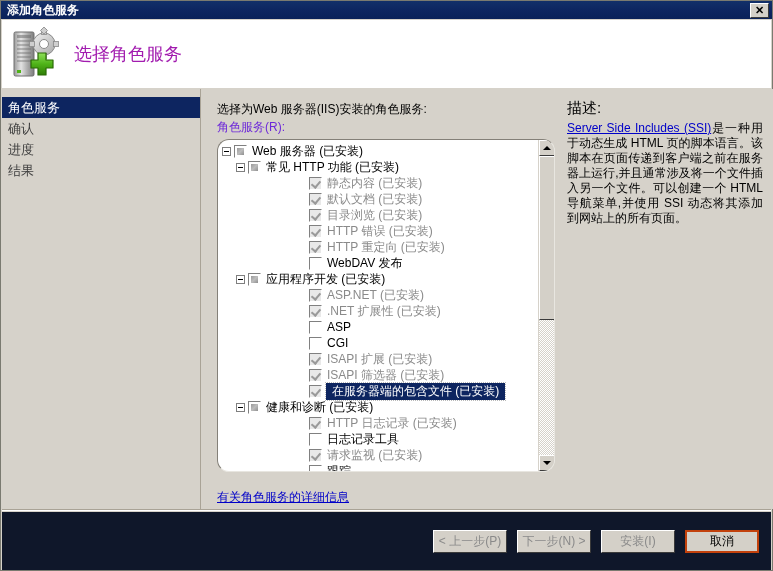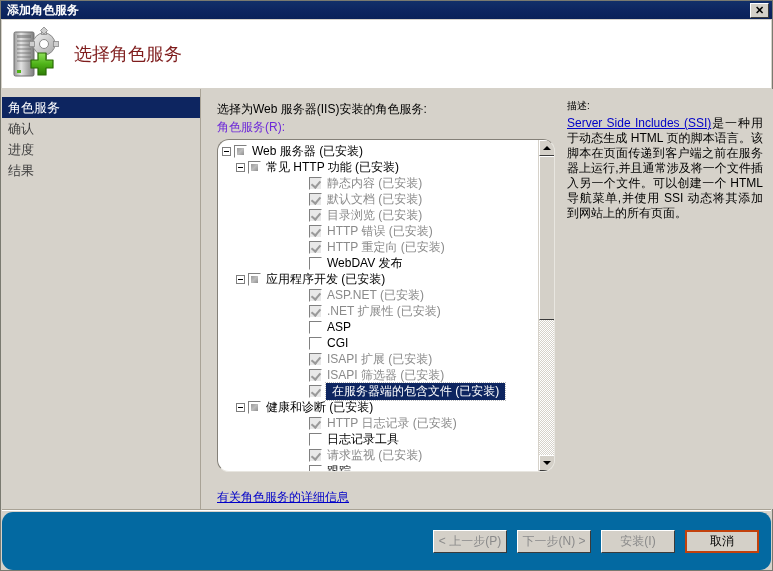--- a/index.html
+++ b/index.html
@@ -77,21 +77,21 @@
   }
   .header-icon {
     width: 56px;
     height: 56px;
     margin-left: 6px;
     position: relative;
     flex: none;
   }
   .header-title {
     font-size: 18px;
-    color: #7f1d1d;
+    color: #a21caf;
     margin-left: 10px;
     white-space: nowrap;
   }
 
   
   .sidebar {
     position: absolute;
     left: 1px; top: 88px;
     width: 199px;
     height: 420px;
@@ -309,21 +309,21 @@
     white-space: nowrap;
   }
 
   
   .descpanel {
     position: absolute;
     left: 366px; top: 10px;
     width: 196px;
   }
   .desc-title {
-    font-size: 10px;
+    font-size: 15px;
     color: #000000;
     margin-bottom: 3px;
   }
   .desc-body {
     font-size: 12px;
     color: #000000;
     line-height: 15px;
     text-align: justify;
   }
   .desc-link {
@@ -340,22 +340,21 @@
     height: 2px;
     border-top: 1px solid #a9a396;
     border-bottom: 1px solid #ffffff;
     box-sizing: border-box;
   }
   .footer {
     position: absolute;
     left: 1px; top: 511px;
     width: 769px;
     height: 58px;
-    background: #0369a1;
-    border-radius: 11px;
+    background: #0f172a;
   }
   .btnrow {
     position: absolute;
     right: 12px; top: 18px;
     display: flex;
     gap: 10px;
   }
   .btn {
     width: 74px;
     height: 23px;

